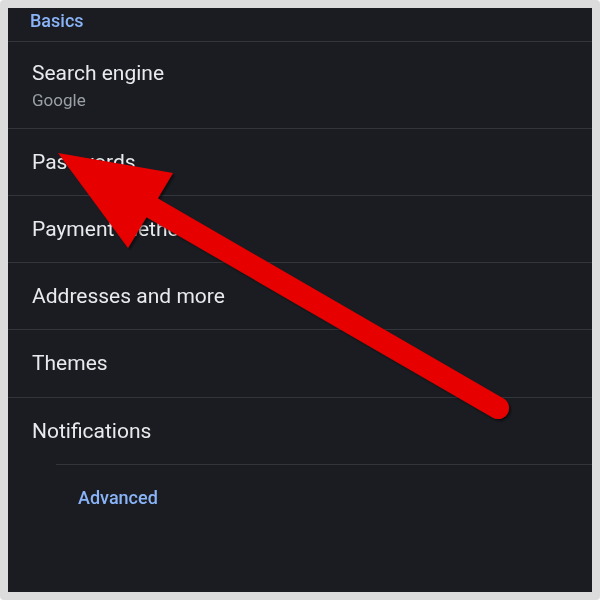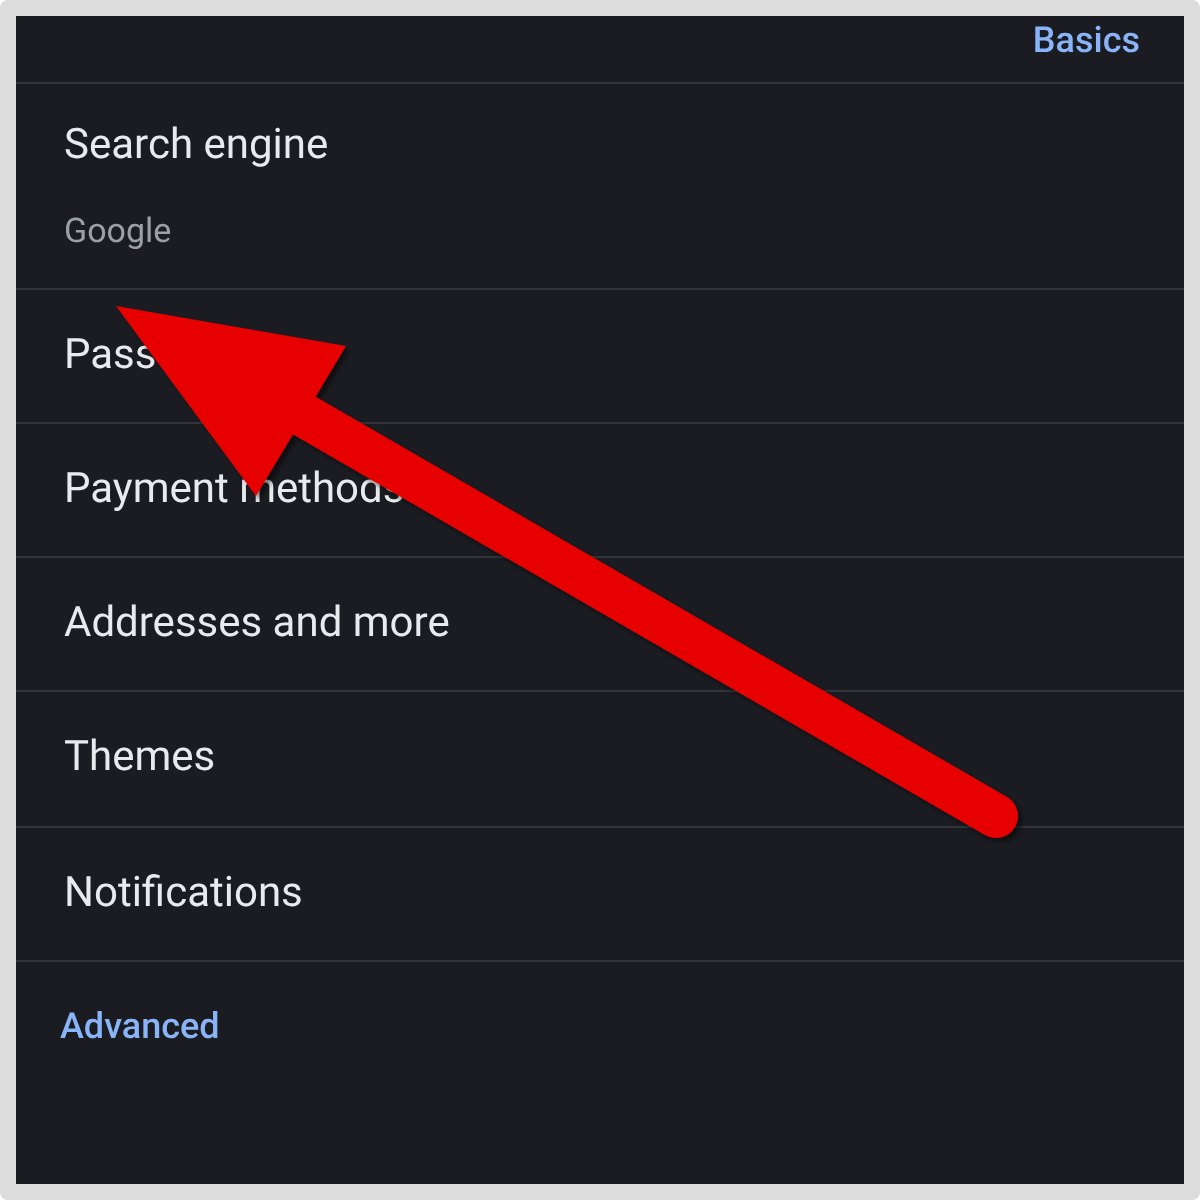--- a/index.html
+++ b/index.html
@@ -27,45 +27,45 @@
     overflow: hidden;
   }
   .section-header {
     padding: 8px 22px 10px 22px;
     color: #8ab4f8;
     font-size: 18px;
     font-weight: 500;
   }
   .first-header {
     padding-top: 2px;
-    text-align: right;
   }
   .item {
     padding: 20px 24px;
     border-top: 1px solid #32353a;
     color: #e8eaed;
     font-size: 21px;
     font-weight: 400;
     line-height: 1.25;
   }
   .item .sub {
     color: #9aa0a6;
     font-size: 17px;
-    margin-top: 20px;
+    margin-top: 4px;
   }
   .item.with-sub {
     padding-top: 18px;
     padding-bottom: 16px;
   }
   .advanced-header {
     border-top: 1px solid #32353a;
     padding: 22px 22px 0 22px;
     color: #8ab4f8;
     font-size: 18px;
     font-weight: 500;
+    margin-left: 48px;
   }
   .arrow-overlay {
     position: absolute;
     top: 0;
     left: 0;
     pointer-events: none;
   }
 </style>
 </head>
 <body>

